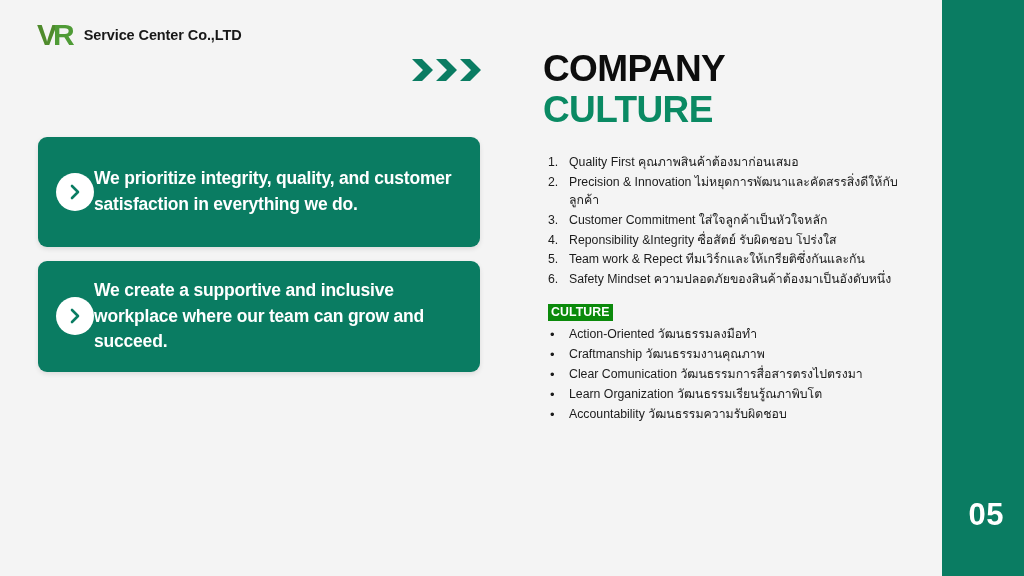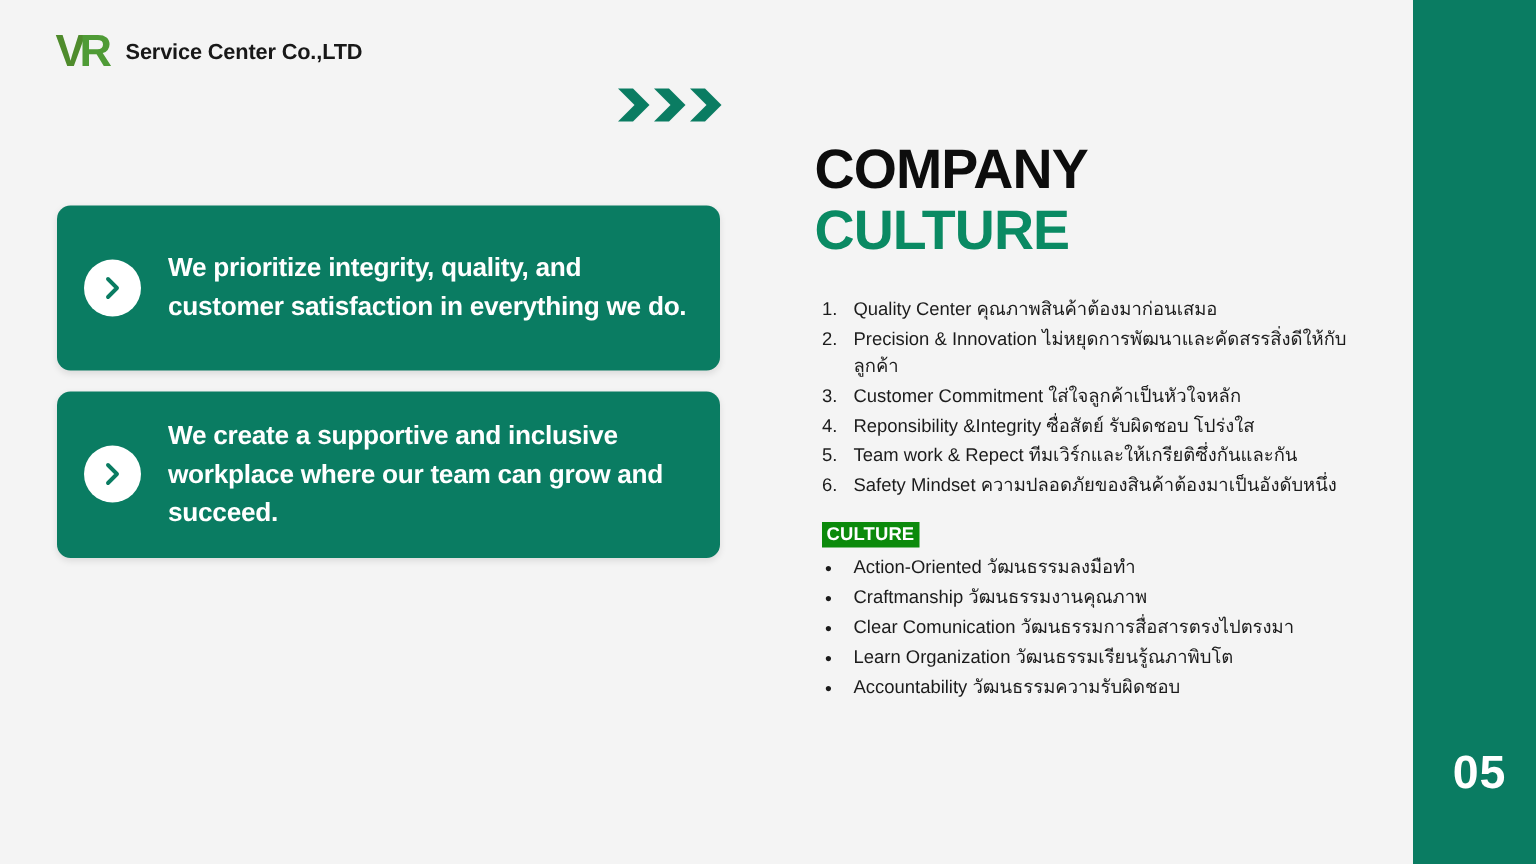--- a/index.html
+++ b/index.html
@@ -85,21 +85,20 @@
     display: flex;
     flex-direction: column;
     gap: 14px;
   }
   .card {
     background: #0a7c62;
     border-radius: 9px;
     padding: 17px 22px 17px 18px;
     display: flex;
     align-items: center;
-    gap: 18px;
     min-height: 110px;
     box-shadow: 0 2px 5px rgba(0,0,0,0.10);
   }
   .card-icon {
     flex: 0 0 auto;
     width: 38px;
     height: 38px;
     border-radius: 50%;
     background: #ffffff;
     display: flex;
@@ -114,21 +113,20 @@
     line-height: 1.46;
     letter-spacing: -0.2px;
   }
 
   
   .content {
     position: absolute;
     left: 543px;
     top: 48px;
     width: 372px;
-    margin-top: 44px;
   }
   .title {
     font-size: 37px;
     font-weight: 800;
     line-height: 1.12;
     letter-spacing: -0.6px;
     color: #0d0d0d;
   }
   .title .accent { color: #0a8a63; }
   .title-line { display: block; white-space: nowrap; }
@@ -233,21 +231,21 @@
 <div class="content">
 
   <h1 class="title">
     <span class="title-line">COMPANY</span>
     <span class="title-line accent">CULTURE</span>
   </h1>
 
   <ol class="num-list">
     <li>
       <span class="idx">1.</span>
-      <span class="body">Quality Center คุณภาพสินค้าต้องมาก่อนเสมอ</span>
+      <span class="body">Quality First คุณภาพสินค้าต้องมาก่อนเสมอ</span>
     </li>
     <li>
       <span class="idx">2.</span>
       <span class="body">Precision &amp; Innovation ไม่หยุดการพัฒนาและคัดสรรสิ่งดีให้กับลูกค้า</span>
     </li>
     <li>
       <span class="idx">3.</span>
       <span class="body">Customer Commitment ใส่ใจลูกค้าเป็นหัวใจหลัก</span>
     </li>
     <li>

